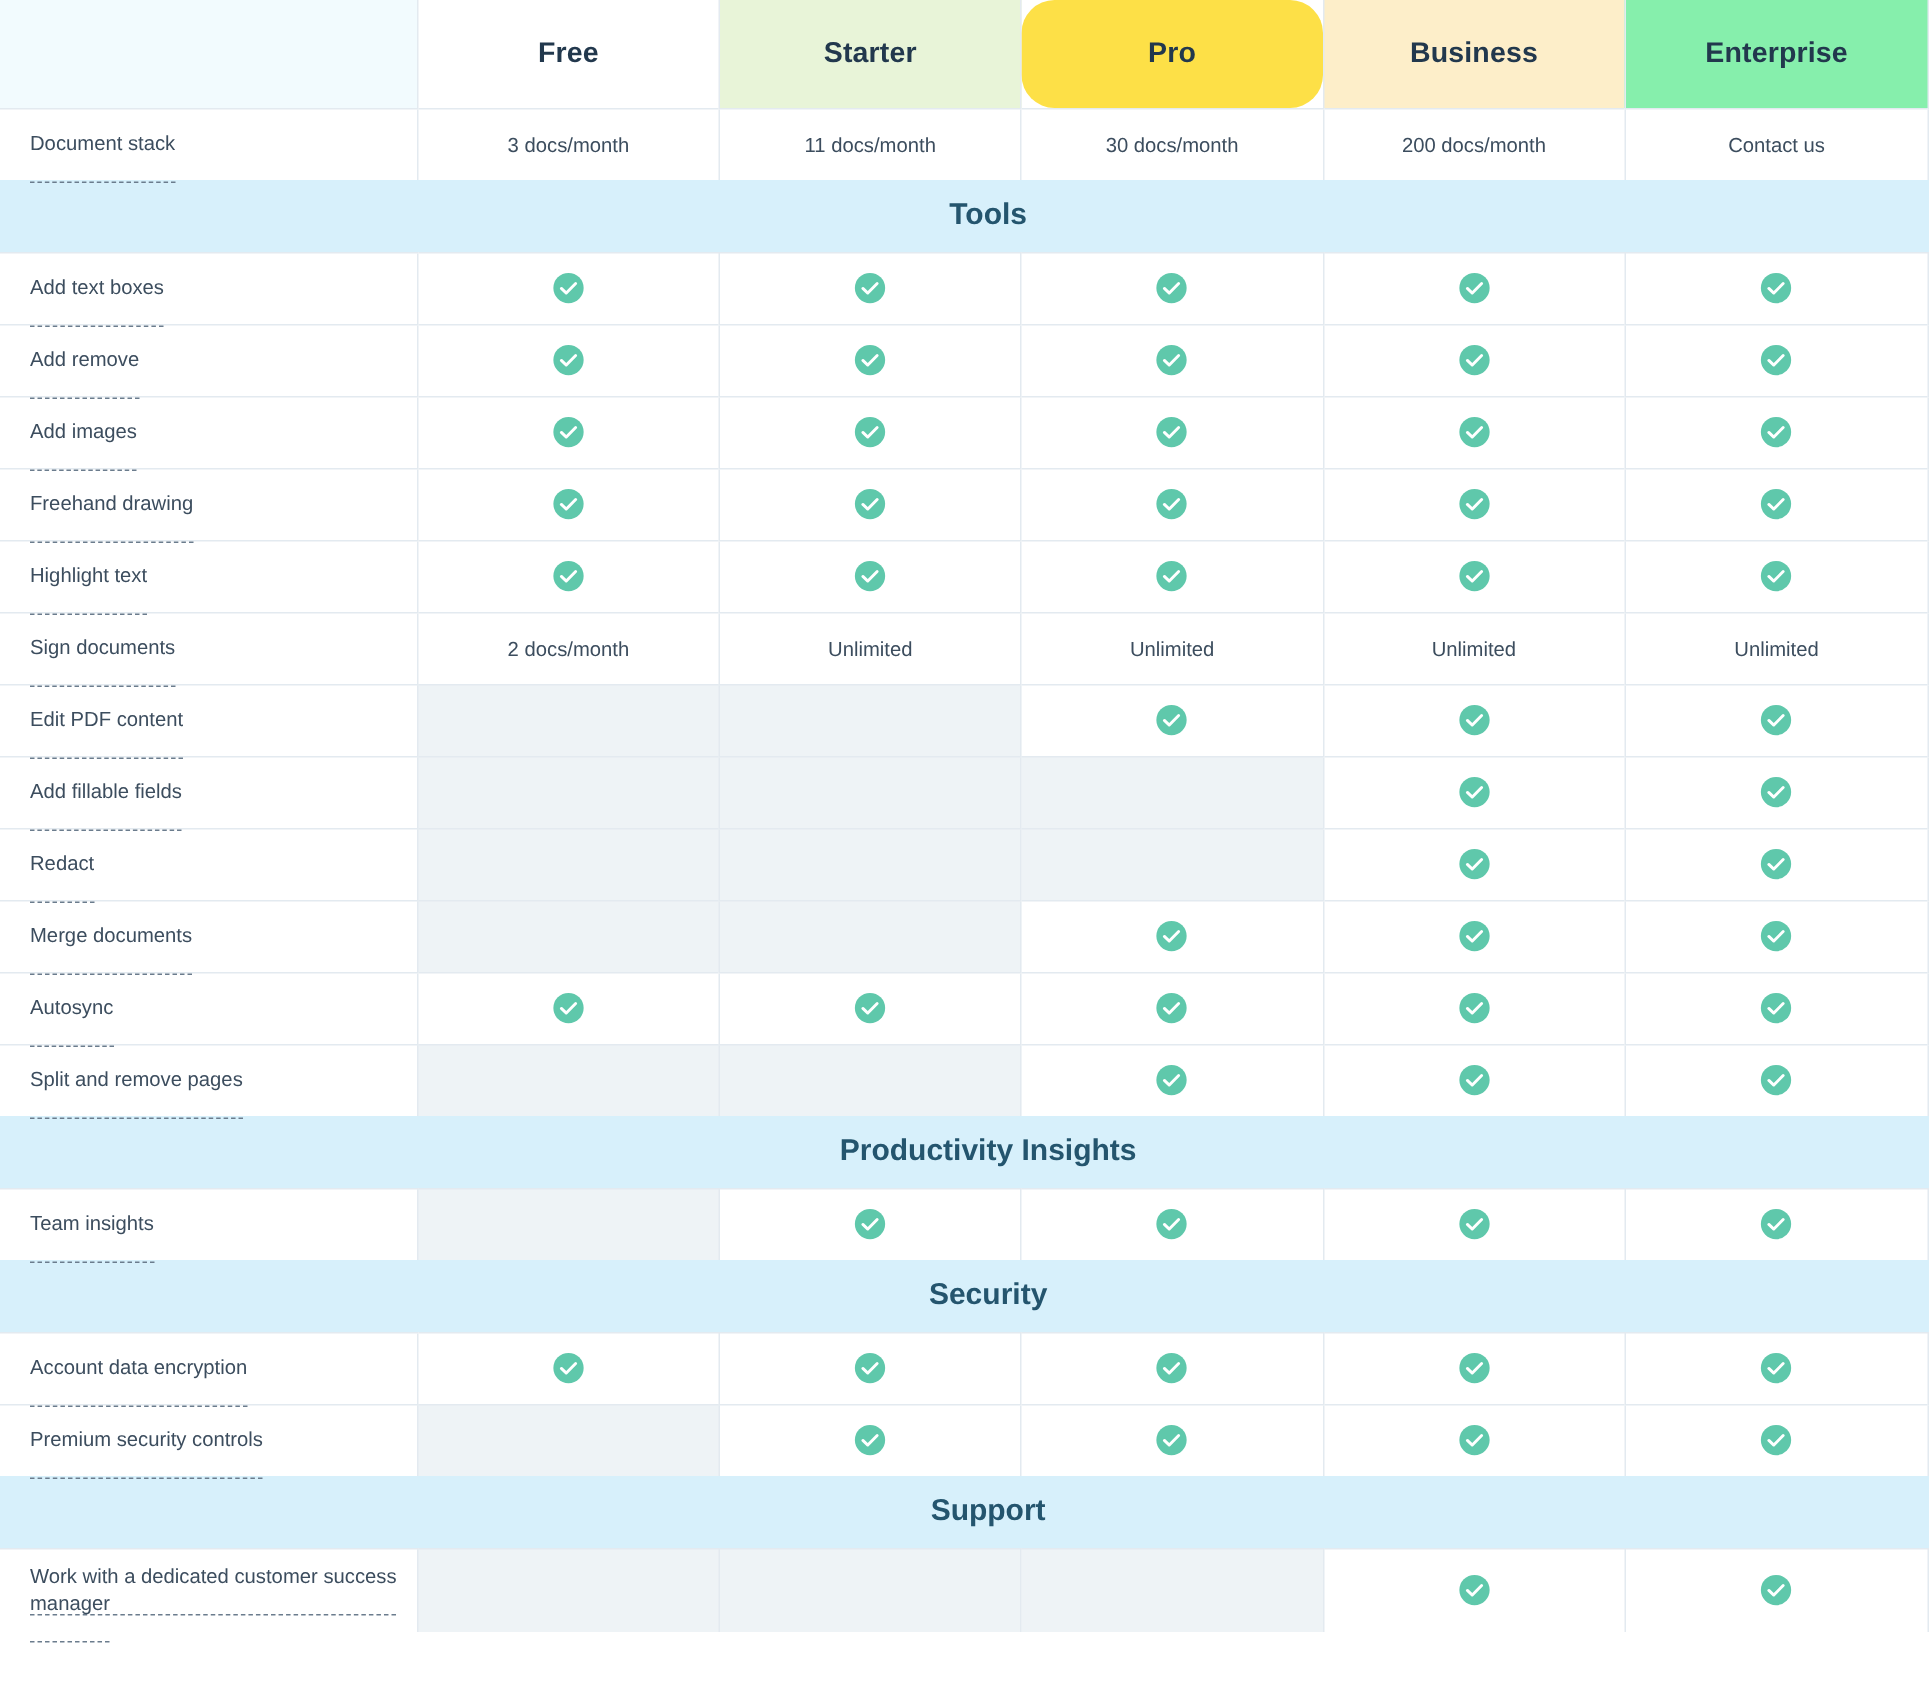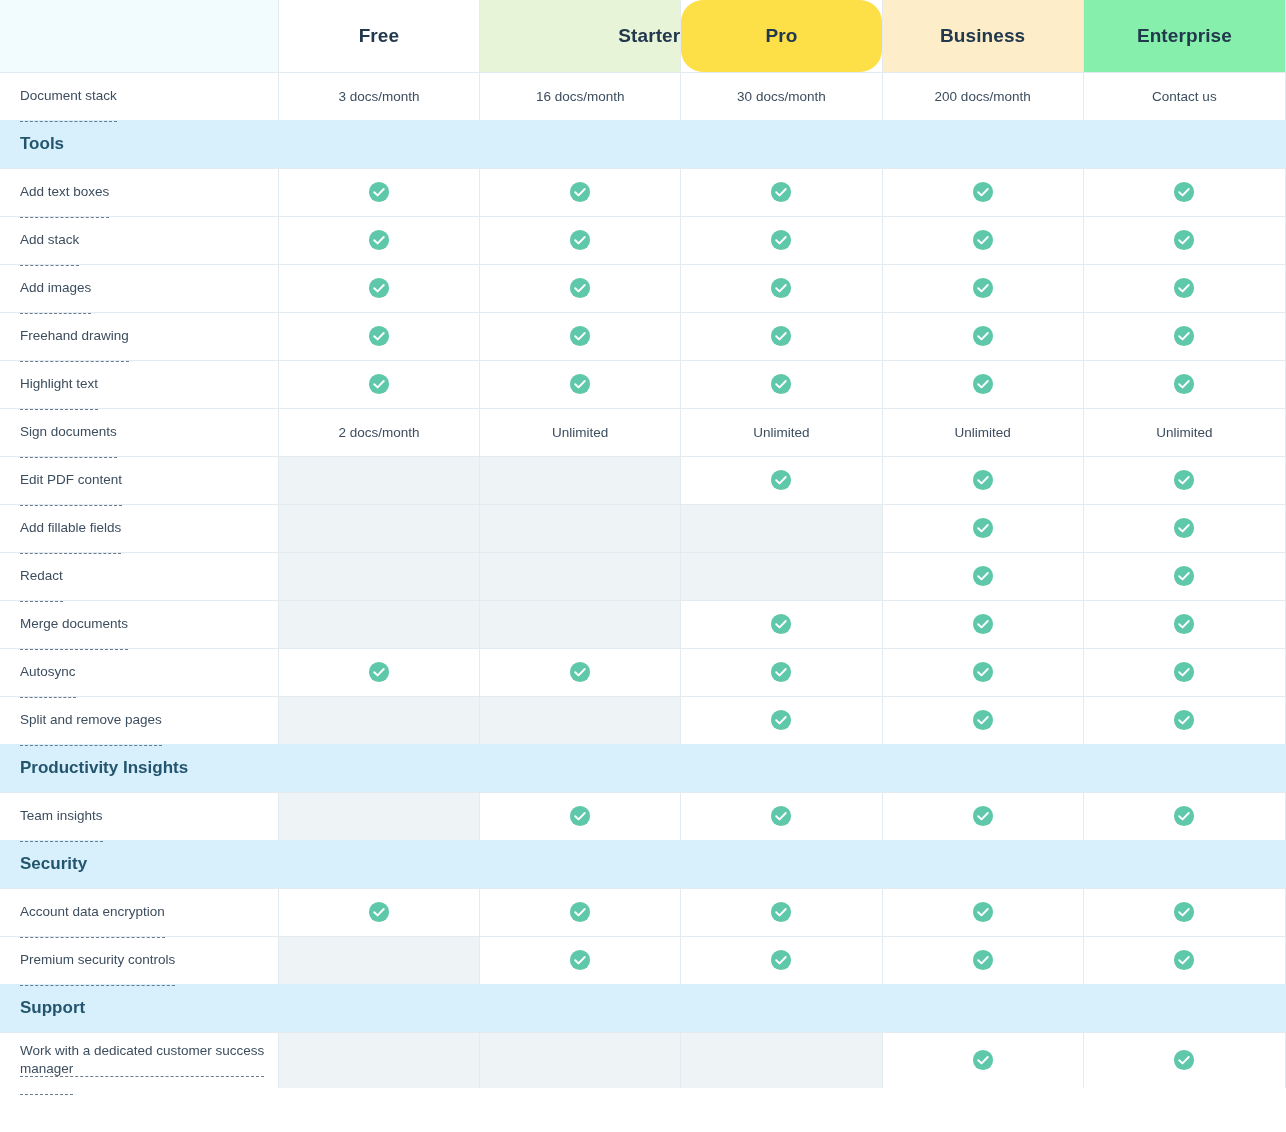--- a/index.html
+++ b/index.html
@@ -36,21 +36,21 @@
     text-align: center;
     font-size: 19px;
     font-weight: bold;
     color: #22384d;
     letter-spacing: .1px;
     vertical-align: middle;
     border-left: 1px solid #e3eaf0;
     border-right: 1px solid #e3eaf0;
   }
   .head-plan.p-free  { background: #ffffff; margin-left: 20px; }
-  .head-plan.p-start { background: #e8f4d8; text-align: right; }
+  .head-plan.p-start { background: #e8f4d8; }
   .head-plan.p-pro   { background: #fde047; border-radius: 22px; }
   .head-plan.p-biz   { background: #fdeec9; }
   .head-plan.p-ent   { background: #86efac; }
 
   
   .data-row { height: 48px; }
 
   .cell-feature {
     padding: 0 0 0 20px;
     font-size: 13.5px;
@@ -86,26 +86,27 @@
     display: inline-block;
     width: 22px;
     height: 22px;
     vertical-align: middle;
   }
 
   
   .section-row { height: 48px; }
   .section-cell {
     background: #d7f0fb;
-    font-size: 17px;
+    font-size: 20px;
     font-weight: bold;
     color: #24556e;
-    padding-left: 20px;
+    padding-left: 32px;
     vertical-align: middle;
     border: none;
+    text-align: center;
   }
 
   
   .row-tall { height: 56px; }
 </style>
 </head>
 <body>
 
 <table class="pricing-table">
   <colgroup>
@@ -123,21 +124,21 @@
       <th class="head-plan p-start">Starter</th>
       <th class="head-plan p-pro">Pro</th>
       <th class="head-plan p-biz">Business</th>
       <th class="head-plan p-ent">Enterprise</th>
     </tr>
   </thead>
   <tbody id="table-body">
       <tr class="data-row">
         <td class="cell-feature"><span class="feature-label">Document stack</span></td>
         <td class="cell-val">3 docs/month</td>
-        <td class="cell-val">16 docs/month</td>
+        <td class="cell-val">11 docs/month</td>
         <td class="cell-val">30 docs/month</td>
         <td class="cell-val">200 docs/month</td>
         <td class="cell-val">Contact us</td>
       </tr>
       <tr class="section-row">
         <td class="section-cell" colspan="6">Tools</td>
       </tr>
       <tr class="data-row">
         <td class="cell-feature"><span class="feature-label">Add text boxes</span></td>
         <td class="cell-val"><span class="check"><svg viewBox="0 0 24 24" width="22" height="22" aria-hidden="true">
@@ -155,21 +156,21 @@
         <td class="cell-val"><span class="check"><svg viewBox="0 0 24 24" width="22" height="22" aria-hidden="true">
               <circle cx="12" cy="12" r="11" fill="#5fc8ab"></circle>
               <path d="M6.8 12.3 L10.4 15.7 L17.2 8.7" fill="none" stroke="#ffffff" stroke-width="2.1" stroke-linecap="round" stroke-linejoin="round"></path>
             </svg></span></td>
         <td class="cell-val"><span class="check"><svg viewBox="0 0 24 24" width="22" height="22" aria-hidden="true">
               <circle cx="12" cy="12" r="11" fill="#5fc8ab"></circle>
               <path d="M6.8 12.3 L10.4 15.7 L17.2 8.7" fill="none" stroke="#ffffff" stroke-width="2.1" stroke-linecap="round" stroke-linejoin="round"></path>
             </svg></span></td>
       </tr>
       <tr class="data-row">
-        <td class="cell-feature"><span class="feature-label">Add stack</span></td>
+        <td class="cell-feature"><span class="feature-label">Add remove</span></td>
         <td class="cell-val"><span class="check"><svg viewBox="0 0 24 24" width="22" height="22" aria-hidden="true">
               <circle cx="12" cy="12" r="11" fill="#5fc8ab"></circle>
               <path d="M6.8 12.3 L10.4 15.7 L17.2 8.7" fill="none" stroke="#ffffff" stroke-width="2.1" stroke-linecap="round" stroke-linejoin="round"></path>
             </svg></span></td>
         <td class="cell-val"><span class="check"><svg viewBox="0 0 24 24" width="22" height="22" aria-hidden="true">
               <circle cx="12" cy="12" r="11" fill="#5fc8ab"></circle>
               <path d="M6.8 12.3 L10.4 15.7 L17.2 8.7" fill="none" stroke="#ffffff" stroke-width="2.1" stroke-linecap="round" stroke-linejoin="round"></path>
             </svg></span></td>
         <td class="cell-val"><span class="check"><svg viewBox="0 0 24 24" width="22" height="22" aria-hidden="true">
               <circle cx="12" cy="12" r="11" fill="#5fc8ab"></circle>

